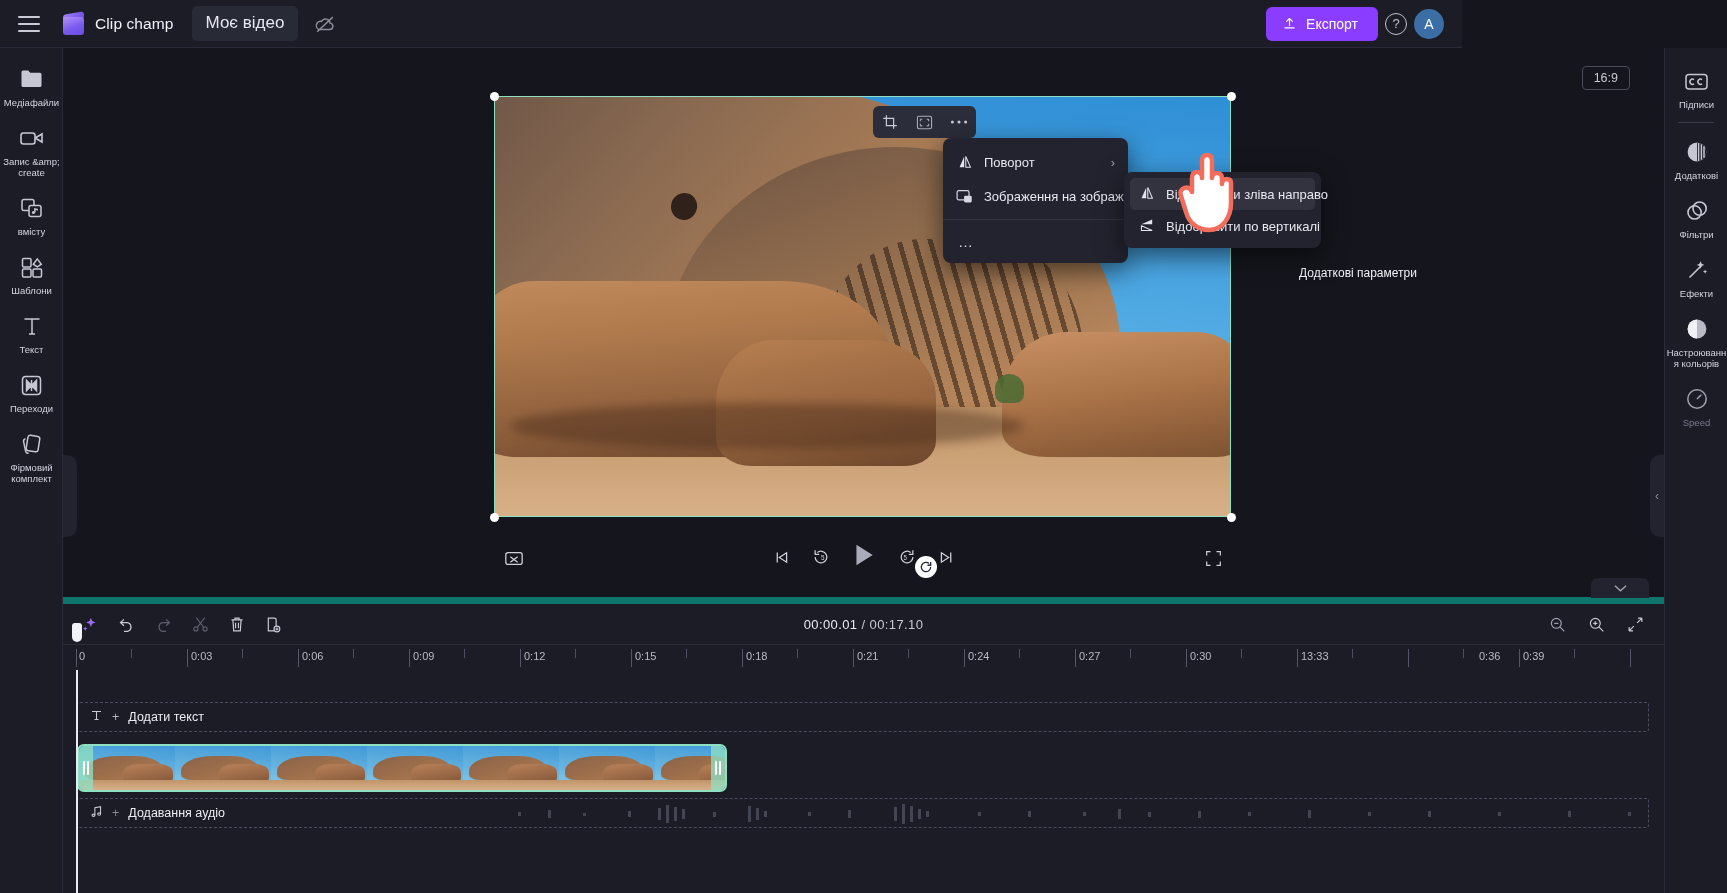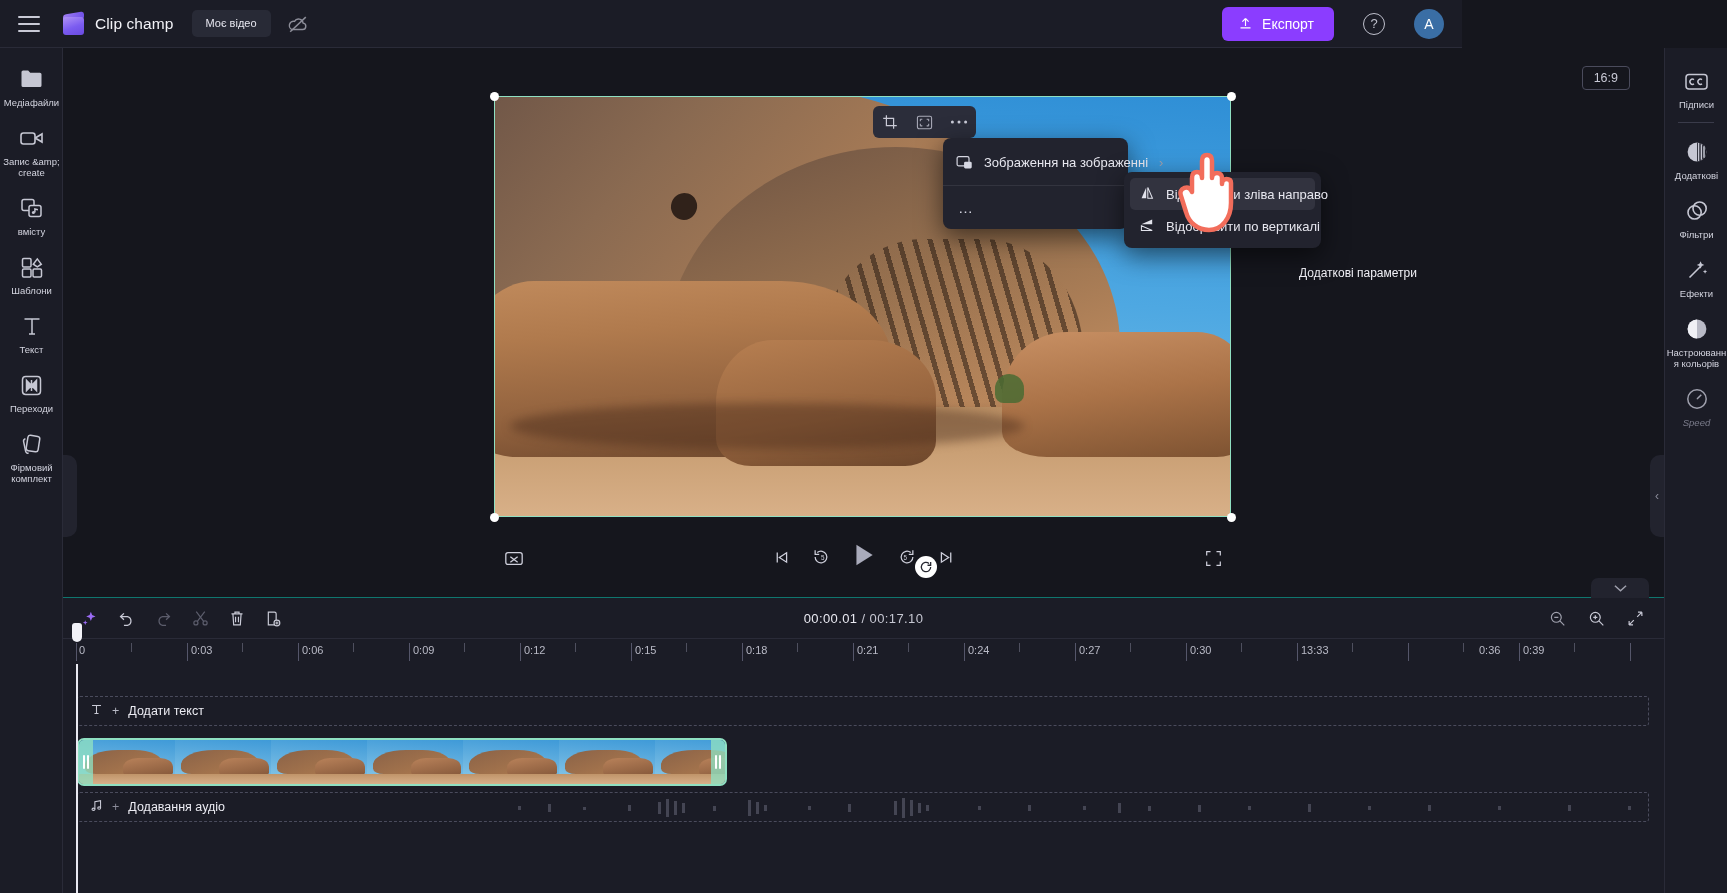--- a/index.html
+++ b/index.html
@@ -22,24 +22,24 @@
     display: flex; flex-direction: column; justify-content: space-between; cursor: pointer; }
   .hamburger span { display:block; height: 2px; background: #c9cad6; border-radius: 1px; }
   .logo-mark { width: 24px; height: 24px; position: relative; margin-right: 9px; }
   .logo-mark .lm-body { position:absolute; left:1px; top:5px; width: 21px; height: 18px;
      background: linear-gradient(160deg,#b193f5 0%, #7b5cf0 55%, #6a4ae0 100%); border-radius: 3px; }
   .logo-mark .lm-top { position:absolute; left:1px; top:1px; width: 21px; height: 8px;
      background: linear-gradient(100deg,#9f7ef2,#6f50e8); border-radius: 3px; transform: skewY(-9deg); }
   .brand { font-size: 15.5px; color: #f2f2f7; letter-spacing: .1px; margin-right: 18px; }
   .myvideo {
     background: #282a36; border-radius: 5px; padding: 7px 14px 8px;
-    font-size: 11px; color: #e6e6ef; cursor: pointer;
+    font-size: 17px; color: #e6e6ef; cursor: pointer;
   }
   .cloudoff { margin-left: 16px; opacity: .72; display: flex; align-items: center; }
-  .top-right { margin-left: auto; display: flex; align-items: center; gap: 29px; padding-right: 18px; }
+  .top-right { margin-left: auto; display: flex; align-items: center; gap: 7px; padding-right: 18px; }
   .export-btn {
     display: flex; align-items: center; gap: 9px;
     background: #8b3dff; border-radius: 6px; height: 34px; padding: 0 20px 0 16px;
     font-size: 14px; color: #fff; cursor: pointer; border: none;
     font-family: "Liberation Sans", sans-serif;
   }
   .help-ic { width: 22px; height: 22px; border: 1.6px solid #bfc0cc; border-radius: 50%;
      display:flex; align-items:center; justify-content:center; font-size: 13px; color:#bfc0cc; cursor:pointer;}
   .avatar { width: 30px; height: 30px; border-radius: 50%; background: #3a6ea5;
      display:flex; align-items:center; justify-content:center; font-size: 14px; color:#fff; cursor:pointer;}
@@ -48,21 +48,21 @@
   .rail {
     position: absolute; left: 0; top: 48px; width: 63px; height: 845px;
     background: #1b1c26; border-right: 1px solid #2a2b38;
     padding-top: 10px;
   }
   .rail-item { width: 63px; padding: 8px 2px 6px; display: flex; flex-direction: column;
      align-items: center; cursor: pointer; margin-bottom: 3px; }
   .rail-item .ic { height: 26px; display:flex; align-items:center; justify-content:center; color:#c6c7d3; }
   .rail-label { font-size: 9.5px; color: #d4d5e0; text-align: center; line-height: 11px;
       margin-top: 5px; width: 61px; word-break: break-word; }
-  .rail-label.dim { color: #7b7c8b; font-style: italic; }
+  .rail-label.dim { color: #7b7c8b; }
 
   
   .rrail {
     position: absolute; right: 0; top: 48px; width: 63px; height: 845px;
     background: #1b1c26; border-left: 1px solid #2a2b38; padding-top: 12px;
   }
   .rrail .sep { width: 36px; height: 1px; background: #3a3b4a; margin: 6px auto 8px; }
 
   
   .stage { position: absolute; left: 63px; top: 48px; width: 1601px; height: 548px; background: #15161d; }
@@ -158,21 +158,21 @@
   .pb-left { position:absolute; left: 441px; top: 20px; color: #cfd0dc; cursor:pointer; }
   .pb-right { position:absolute; left: 1142px; top: 20px; color: #cfd0dc; cursor:pointer; }
 
   
   .tl-chev {
     position:absolute; right: 78px; top: 578px; width: 58px; height: 20px;
     background: #22232e; border-radius: 7px 7px 0 0; display:flex;
     align-items:center; justify-content:center; color:#9fa0ad; cursor:pointer; z-index:5;
   }
   .timeline { position:absolute; left: 63px; top: 597px; width: 1601px; height: 296px;
-    background: #1b1c26; border-top: 1px solid #0f766e; }
+    background: #1b1c26; border-top: 7px solid #0f766e; }
   .tl-top { height: 40px; position: relative; display:flex; align-items:center; }
   .tl-tools { display:flex; align-items:center; gap: 20px; padding-left: 18px; }
   .tl-tool { color: #c9cad6; cursor:pointer; display:flex; align-items:center; }
   .tl-tool.dim { color: #5c5d6c; }
   .tl-time { position:absolute; left: 50%; transform: translateX(-50%);
     font-size: 13px; color: #e9e9f1; letter-spacing: .4px; }
   .tl-time .tot { color: #c6c7d2; }
   .tl-zoom { position:absolute; right: 20px; display:flex; align-items:center; gap: 22px; }
   .ruler { position: relative; height: 26px; border-top: 1px solid #2a2b38;
      background: #1b1c26; overflow: hidden; }
@@ -436,20 +436,30 @@
       <div class="ft">
         <svg width="18" height="6" viewBox="0 0 18 6" fill="#c9cad6">
           <circle cx="2.4" cy="3" r="1.5"></circle>
             <circle cx="9" cy="3" r="1.5"></circle>
             <circle cx="15.6" cy="3" r="1.5"></circle>
         </svg>
       </div>
     </div>
 
     <div class="ctx">
+      <div class="ctx-item">
+        <span class="cic">
+          <svg width="16" height="16" viewBox="0 0 20 20">
+            <path d="M9 3L3.2 16.5H9z" fill="#e2e3ec"></path>
+            <path d="M11 3l5.8 13.5H11z" fill="none" stroke="#e2e3ec" stroke-width="1.3"></path>
+          </svg>
+        </span>
+        <span>Поворот</span>
+        <span class="chev">›</span>
+      </div>
       <div class="ctx-item">
         <span class="cic">
           <svg width="17" height="15" viewBox="0 0 20 17" fill="none" stroke="#d6d7e2" stroke-width="1.4">
             <rect x="1.3" y="1.5" width="14" height="11" rx="2"></rect>
             <rect x="9.5" y="7.5" width="9" height="8" rx="1.6" fill="#d6d7e2" stroke="none"></rect>
           </svg>
         </span>
         <span>Зображення на зображенні</span>
         <span class="chev">›</span>
       </div>

